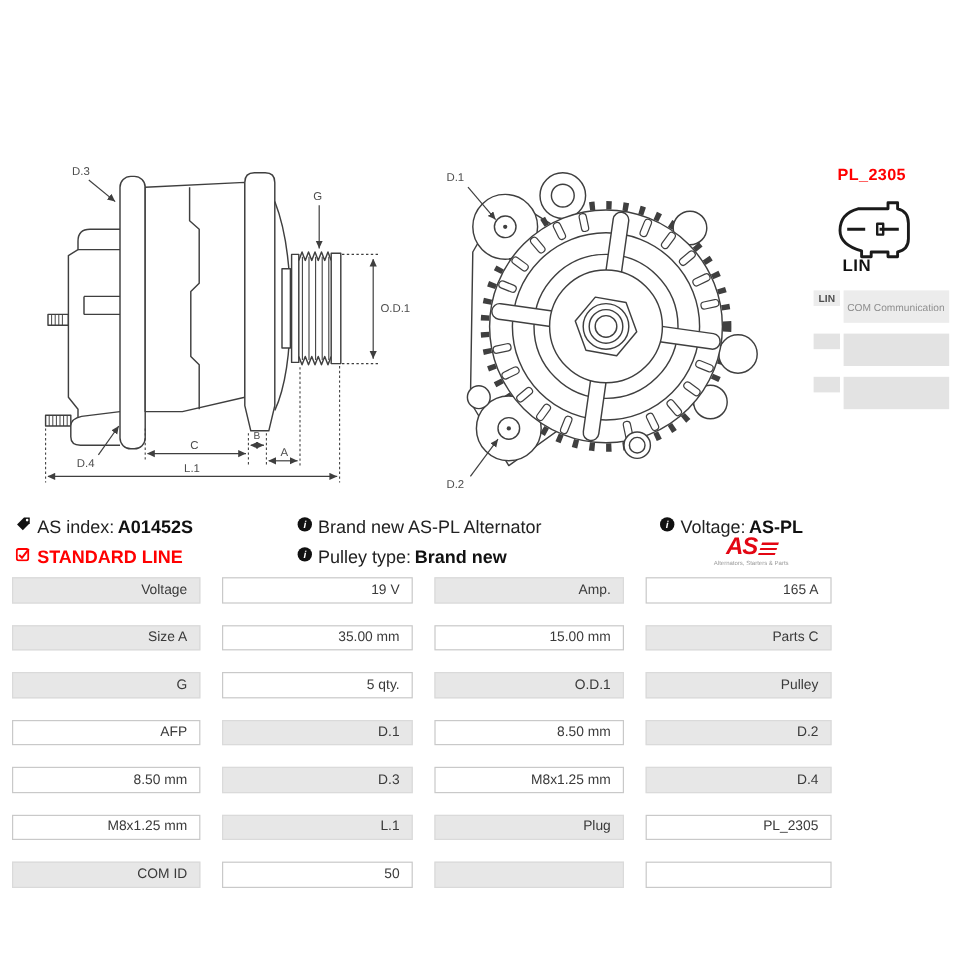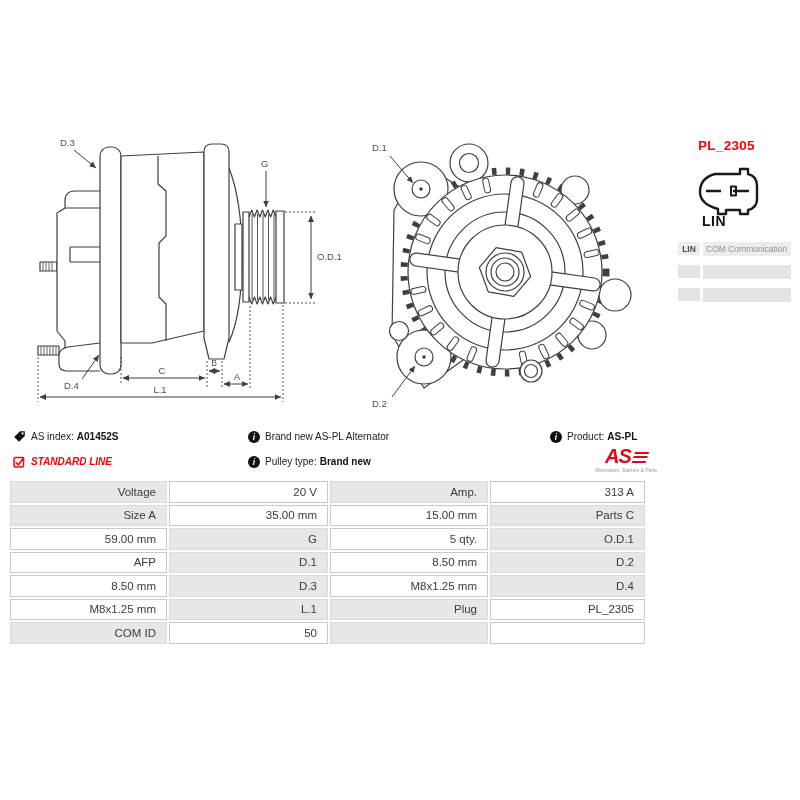--- a/index.html
+++ b/index.html
@@ -13,45 +13,45 @@
 
   
   .pl-code{left:698px;top:138px;font-size:13.5px;font-weight:bold;color:#ff0000;letter-spacing:.3px;}
   .lin-big{left:702px;top:213px;font-size:14px;font-weight:bold;color:#111;letter-spacing:.5px;}
 
   
   .pin-table{left:678px;top:242px;width:114px;font-size:8.5px;}
   .pin-row{display:flex;gap:3px;margin-bottom:9px;}
   .pin-cell-l{width:22px;height:13px;background:#ececec;color:#4d4d4d;font-weight:bold;
               display:flex;align-items:center;justify-content:center;}
-  .pin-cell-r{width:88px;height:14px;background:#ececec;color:#8f8f8f;
+  .pin-cell-r{width:88px;height:27px;background:#ececec;color:#8f8f8f;
               display:flex;align-items:center;padding-left:3px;box-sizing:border-box;white-space:nowrap;}
   .pin-row.empty .pin-cell-l,.pin-row.empty .pin-cell-r{background:#e3e3e3;}
 
   
-  .info-item{position:absolute;font-size:10px;color:#222;white-space:nowrap;}
+  .info-item{position:absolute;font-size:15px;color:#222;white-space:nowrap;}
   .info-item b{color:#111;}
-  .red-bold{color:#ff0000;font-weight:bold;font-style:italic;}
+  .red-bold{color:#ff0000;font-weight:bold;}
   .ico{position:absolute;width:13px;height:13px;}
   .info-circle{width:12px;height:12px;border-radius:50%;background:#111;color:#fff;
                display:flex;align-items:center;justify-content:center;
                font-size:8.5px;font-weight:bold;font-style:italic;}
   .val{margin-left:3px;}
 
   
   .logo{left:593px;top:446px;width:66px;text-align:center;}
   .logo-mark{display:flex;align-items:flex-end;justify-content:center;height:20px;}
   .logo-as{font-style:italic;font-weight:900;font-size:20px;line-height:20px;color:#e30613;letter-spacing:-1px;}
   .logo-stripes{width:14px;height:13px;margin-left:2px;margin-bottom:1px;transform:skewX(-18deg);
     background:repeating-linear-gradient(to bottom,#e30613 0 2px,transparent 2px 4.4px);}
   .logo-tagline{font-size:5px;color:#999;margin-top:1px;white-space:nowrap;}
 
   
   .spec{left:10px;top:481px;width:637px;display:grid;
-        grid-template-columns:157px 159px 158px 155px;grid-auto-rows:21.5px;gap:2px;
+        grid-template-columns:157px 159px 158px 155px;grid-auto-rows:21.5px;gap:18px;
         font-size:11.5px;color:#3a3a3a;}
   .tl{background:#e7e7e7;border:1px solid #dadada;display:flex;align-items:center;
       justify-content:flex-end;padding-right:10px;}
   .tv{background:#fff;border:1px solid #c9c9c9;display:flex;align-items:center;
       justify-content:flex-end;padding-right:10px;}
 </style>
 </head>
 <body>
 
 <div id="page">
@@ -221,47 +221,47 @@
   <div class="abs info-circle" style="left:248px;top:431px">i</div>
   <div class="info-item" style="left:265px;top:431px">Brand new AS-PL Alternator</div>
 
   <div class="abs info-circle" style="left:248px;top:456px">i</div>
   <div class="info-item" style="left:265px;top:456px">
     <span>Pulley type:</span><b class="val">Brand new</b>
   </div>
 
   <div class="abs info-circle" style="left:550px;top:431px">i</div>
   <div class="info-item" style="left:567px;top:431px">
-    <span>Product:</span><b class="val">AS-PL</b>
+    <span>Voltage:</span><b class="val">AS-PL</b>
   </div>
 
   <div class="abs logo">
     <div class="logo-mark">
       <span class="logo-as">AS</span>
       <span class="logo-stripes"></span>
     </div>
     <div class="logo-tagline">Alternators, Starters &amp; Parts</div>
   </div>
 
   <div class="abs spec">
     <div class="tl">Voltage</div>
-    <div class="tv">20 V</div>
+    <div class="tv">19 V</div>
     <div class="tl">Amp.</div>
-    <div class="tv">313 A</div>
+    <div class="tv">165 A</div>
 
     <div class="tl">Size A</div>
     <div class="tv">35.00 mm</div>
     <div class="tv">15.00 mm</div>
 
     <div class="tl">Parts C</div>
-    <div class="tv">59.00 mm</div>
     <div class="tl">G</div>
     <div class="tv">5 qty.</div>
 
     <div class="tl">O.D.1</div>
+    <div class="tl">Pulley</div>
     <div class="tv">AFP</div>
 
     <div class="tl">D.1</div>
     <div class="tv">8.50 mm</div>
     <div class="tl">D.2</div>
     <div class="tv">8.50 mm</div>
 
     <div class="tl">D.3</div>
     <div class="tv">M8x1.25 mm</div>
     <div class="tl">D.4</div>

